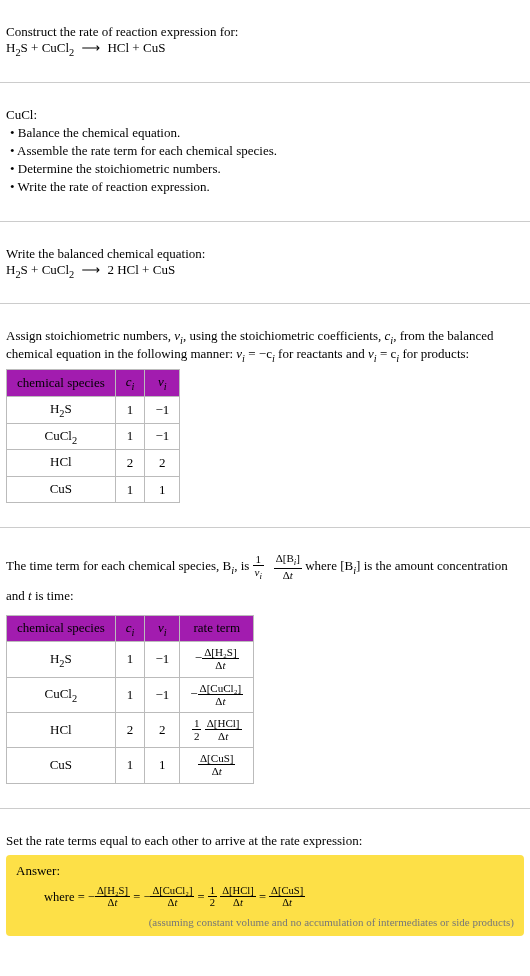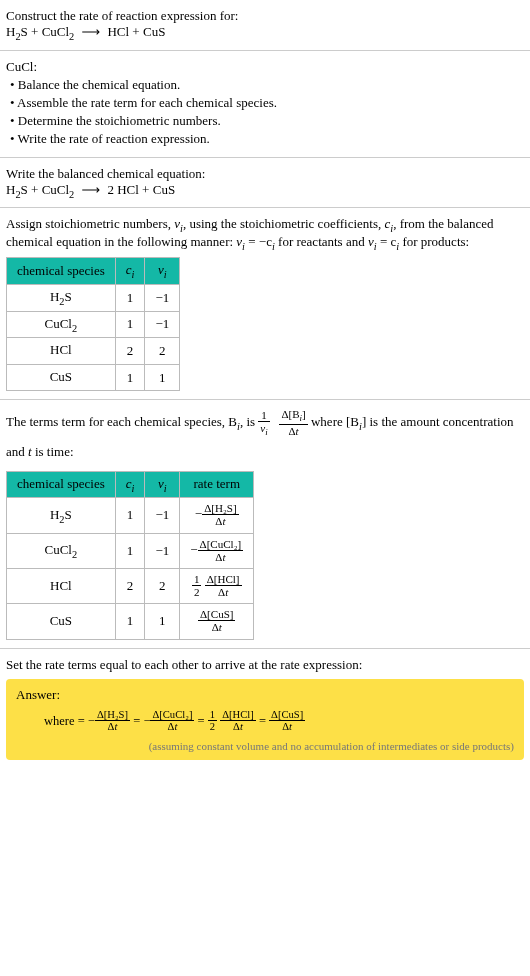--- a/index.html
+++ b/index.html
@@ -5,21 +5,21 @@
   body {
     margin: 0;
     padding: 0;
     font-family: Georgia, 'Times New Roman', serif;
     font-size: 13px;
     color: #000;
     background: #fff;
     width: 530px;
   }
   .section {
-    padding: 8px 6px;
+    padding: 24px 6px;
   }
   .hr {
     border-top: 1px solid #ccc;
     margin: 0;
   }
   sub {
     vertical-align: sub;
     font-size: 0.8em;
   }
   .arrow {
@@ -42,21 +42,21 @@
     margin-top: 6px;
     font-size: 13px;
   }
   table.grid th, table.grid td {
     border: 1px solid #bbb;
     padding: 4px 10px;
     text-align: center;
     font-weight: normal;
   }
   table.grid th {
-    background: #14b8a6;
+    background: #a21caf;
   }
   .frac {
     display: inline-block;
     vertical-align: middle;
     text-align: center;
   }
   .frac .num {
     display: block;
     border-bottom: 1px solid #000;
     padding: 0 2px;
@@ -161,21 +161,21 @@
       <td>1</td>
       <td>1</td>
     </tr>
   </tbody>
     </table>
 </div>
 <div class="hr"></div>
 
 <div class="section">
   <div style="line-height:2;">
-    <span>The terms term for each chemical species, B</span><sub class="italic">i</sub><span>, is </span>
+    <span>The time term for each chemical species, B</span><sub class="italic">i</sub><span>, is </span>
     <span class="frac nowrap"><span class="num">1</span><span class="den"><span class="italic">ν</span><sub class="italic">i</sub></span></span>
     &nbsp;
     <span class="frac nowrap"><span class="num"><span>Δ[B</span><sub class="italic">i</sub><span>]</span></span><span class="den">Δ<span class="italic">t</span></span></span>
     <span> where [B</span><sub class="italic">i</sub><span>] is the amount concentration and </span><span class="italic">t</span><span> is time:</span>
   </div>
 
   <table class="grid">
     <tbody>
         <tr>
       <th>chemical species</th>

